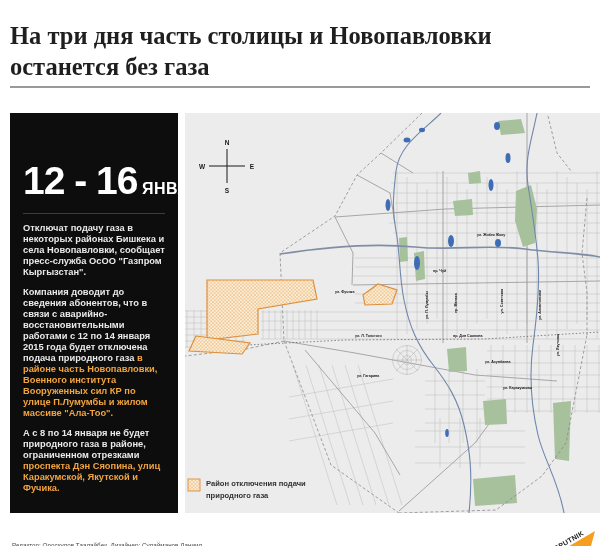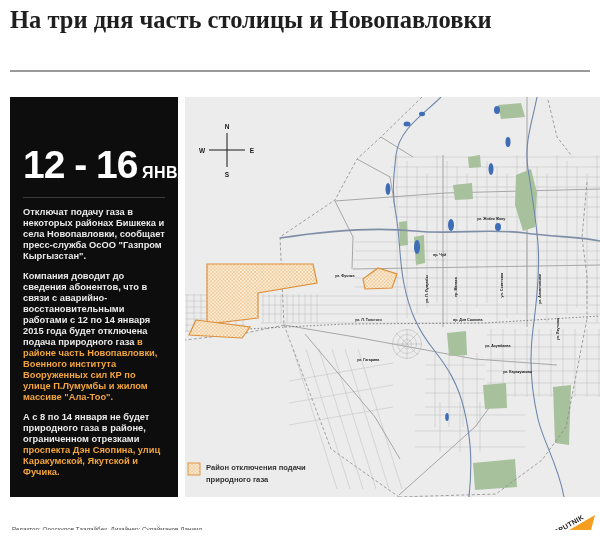--- a/index.html
+++ b/index.html
@@ -1,17 +1,17 @@
 <!DOCTYPE html>
 <html><head>
 <meta charset="utf-8">
 <style>
   html,body{margin:0;padding:0;background:#ffffff;}
   .page{position:relative;width:600px;height:530px;background:#ffffff;overflow:hidden;
-        font-family:"Liberation Sans",sans-serif;}
+        font-family:"Liberation Sans",sans-serif;margin-top:16px;}
   
   .title{position:absolute;left:10px;top:5px;width:582px;
          font-family:"Liberation Serif","DejaVu Serif",serif;
          font-size:24.5px;line-height:30.5px;font-weight:700;color:#1f1f1f;}
   .title-rule{position:absolute;left:10px;top:70px;width:580px;height:2px;background:#999;}
   
   .panel{position:absolute;left:10px;top:97px;width:168px;height:400px;background:#0d0d0d;
          box-sizing:border-box;padding:46px 13px 0 13px;overflow:hidden;}
   .date{color:#fff;font-weight:700;white-space:nowrap;}
   .date .num{font-size:39px;letter-spacing:-1px;}
@@ -25,20 +25,21 @@
   .credits{position:absolute;left:12px;top:526px;font-size:6.3px;line-height:8.6px;color:#4a4a4a;}
   .logo{position:absolute;left:543px;top:509px;width:56px;height:42px;}
 </style>
 </head>
 <body>
 
 <div class="page">
 
   <div class="title">
     <div>На три дня часть столицы и Новопавловки</div>
+    <div>останется без газа</div>
   </div>
   <div class="title-rule"></div>
 
   <aside class="panel">
     <div class="date">
       <span class="num">12 - 16</span>
       <span class="unit">ЯНВАРЯ</span>
     </div>
     <div class="date-rule"></div>
     <p>Отключат подачу газа в некоторых районах Бишкека и села Новопавловки, сообщает пресс-служба ОсОО "Газпром Кыргызстан".</p>

